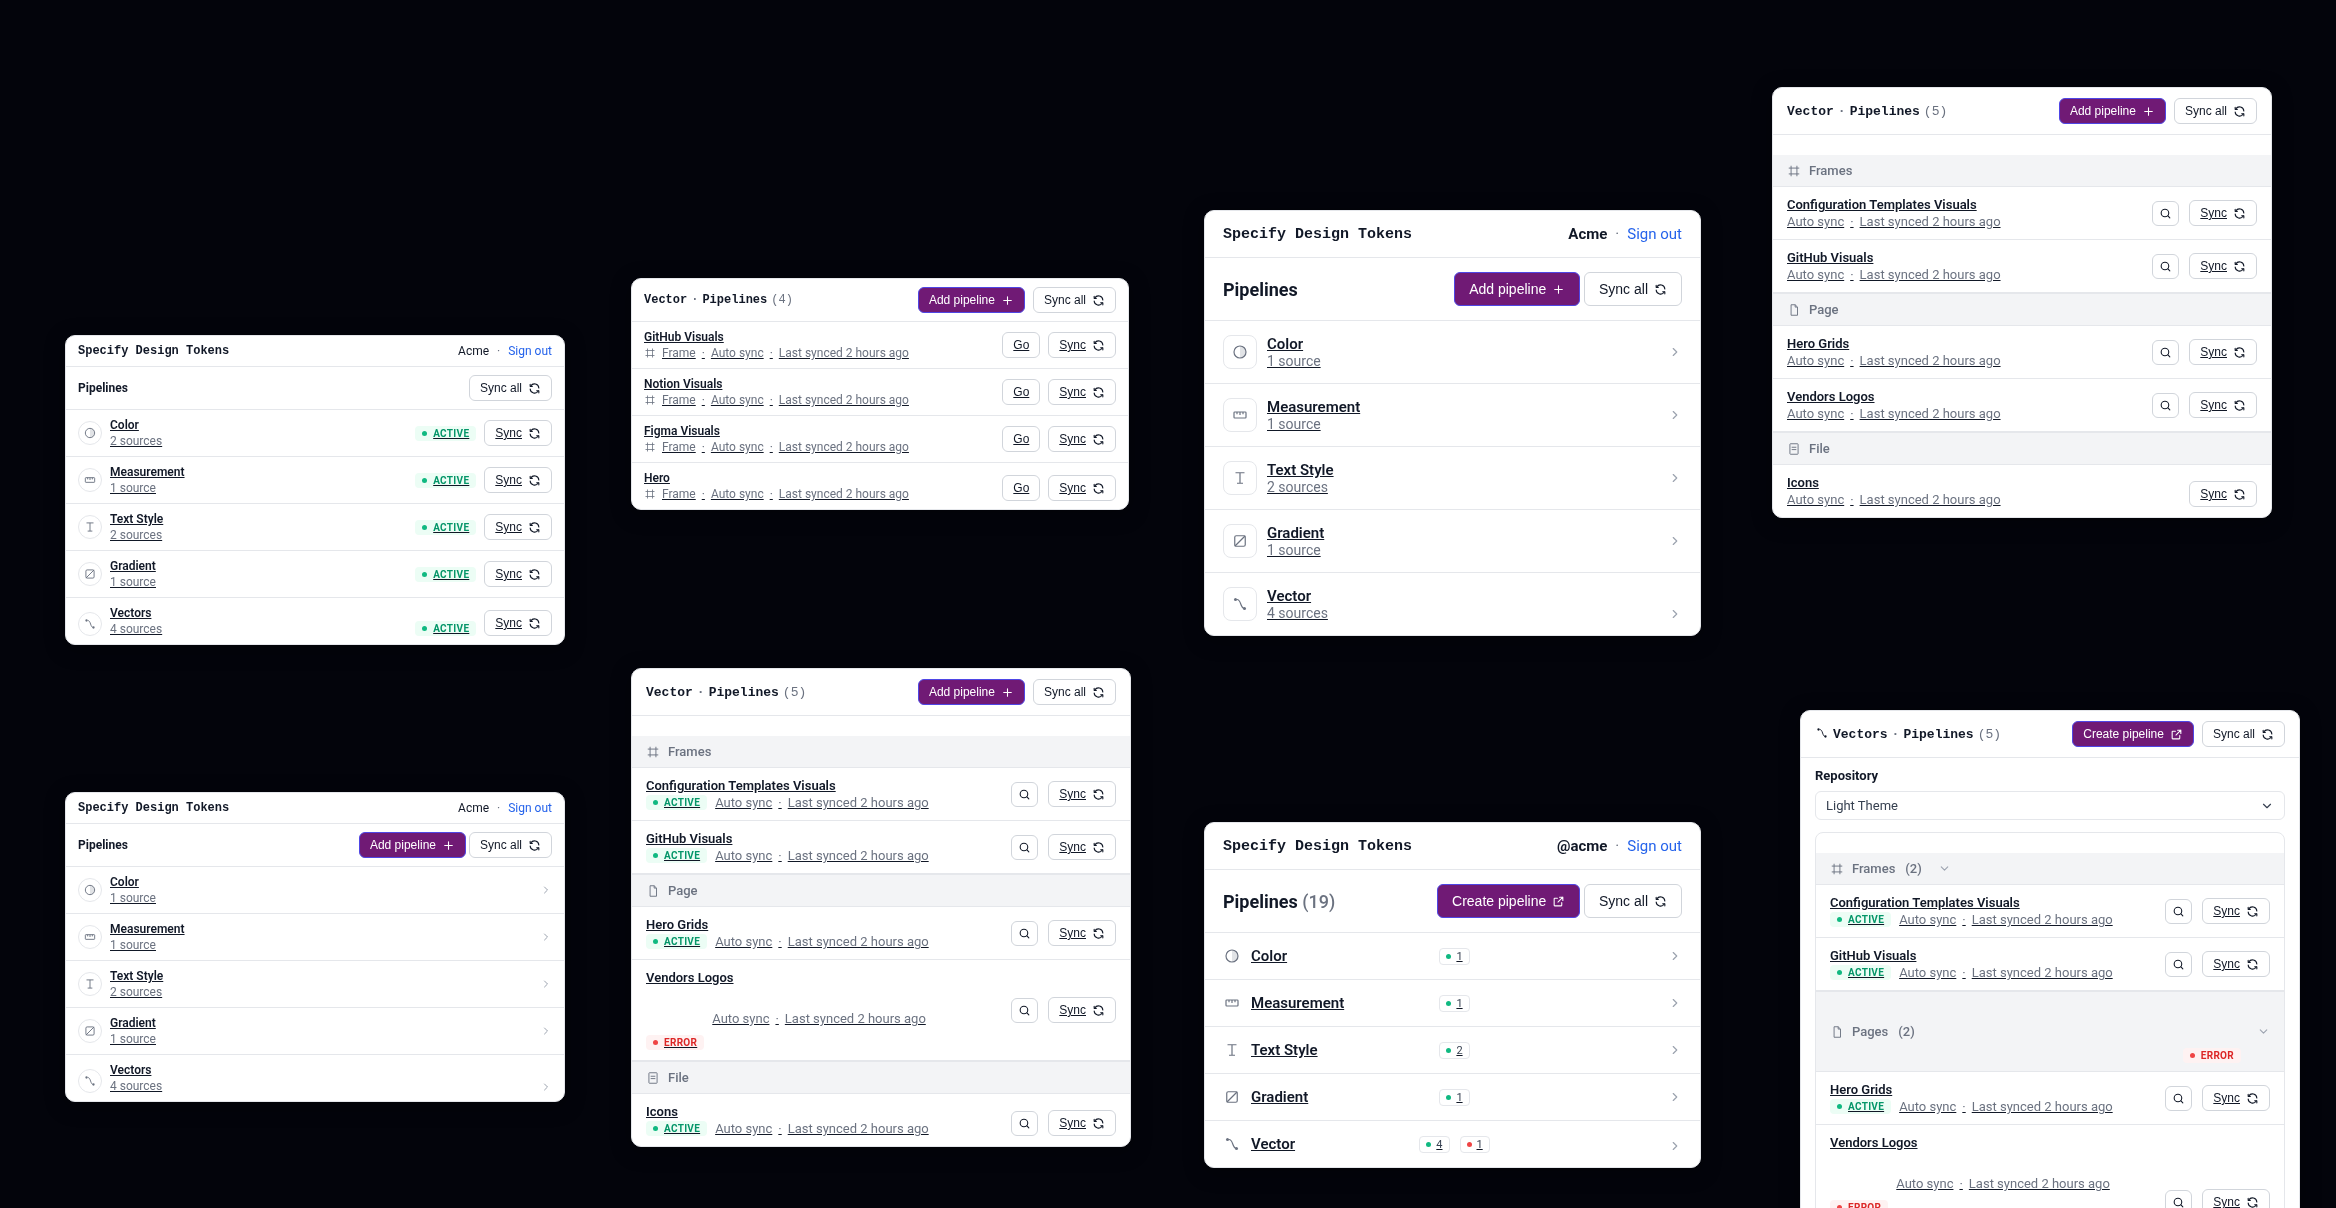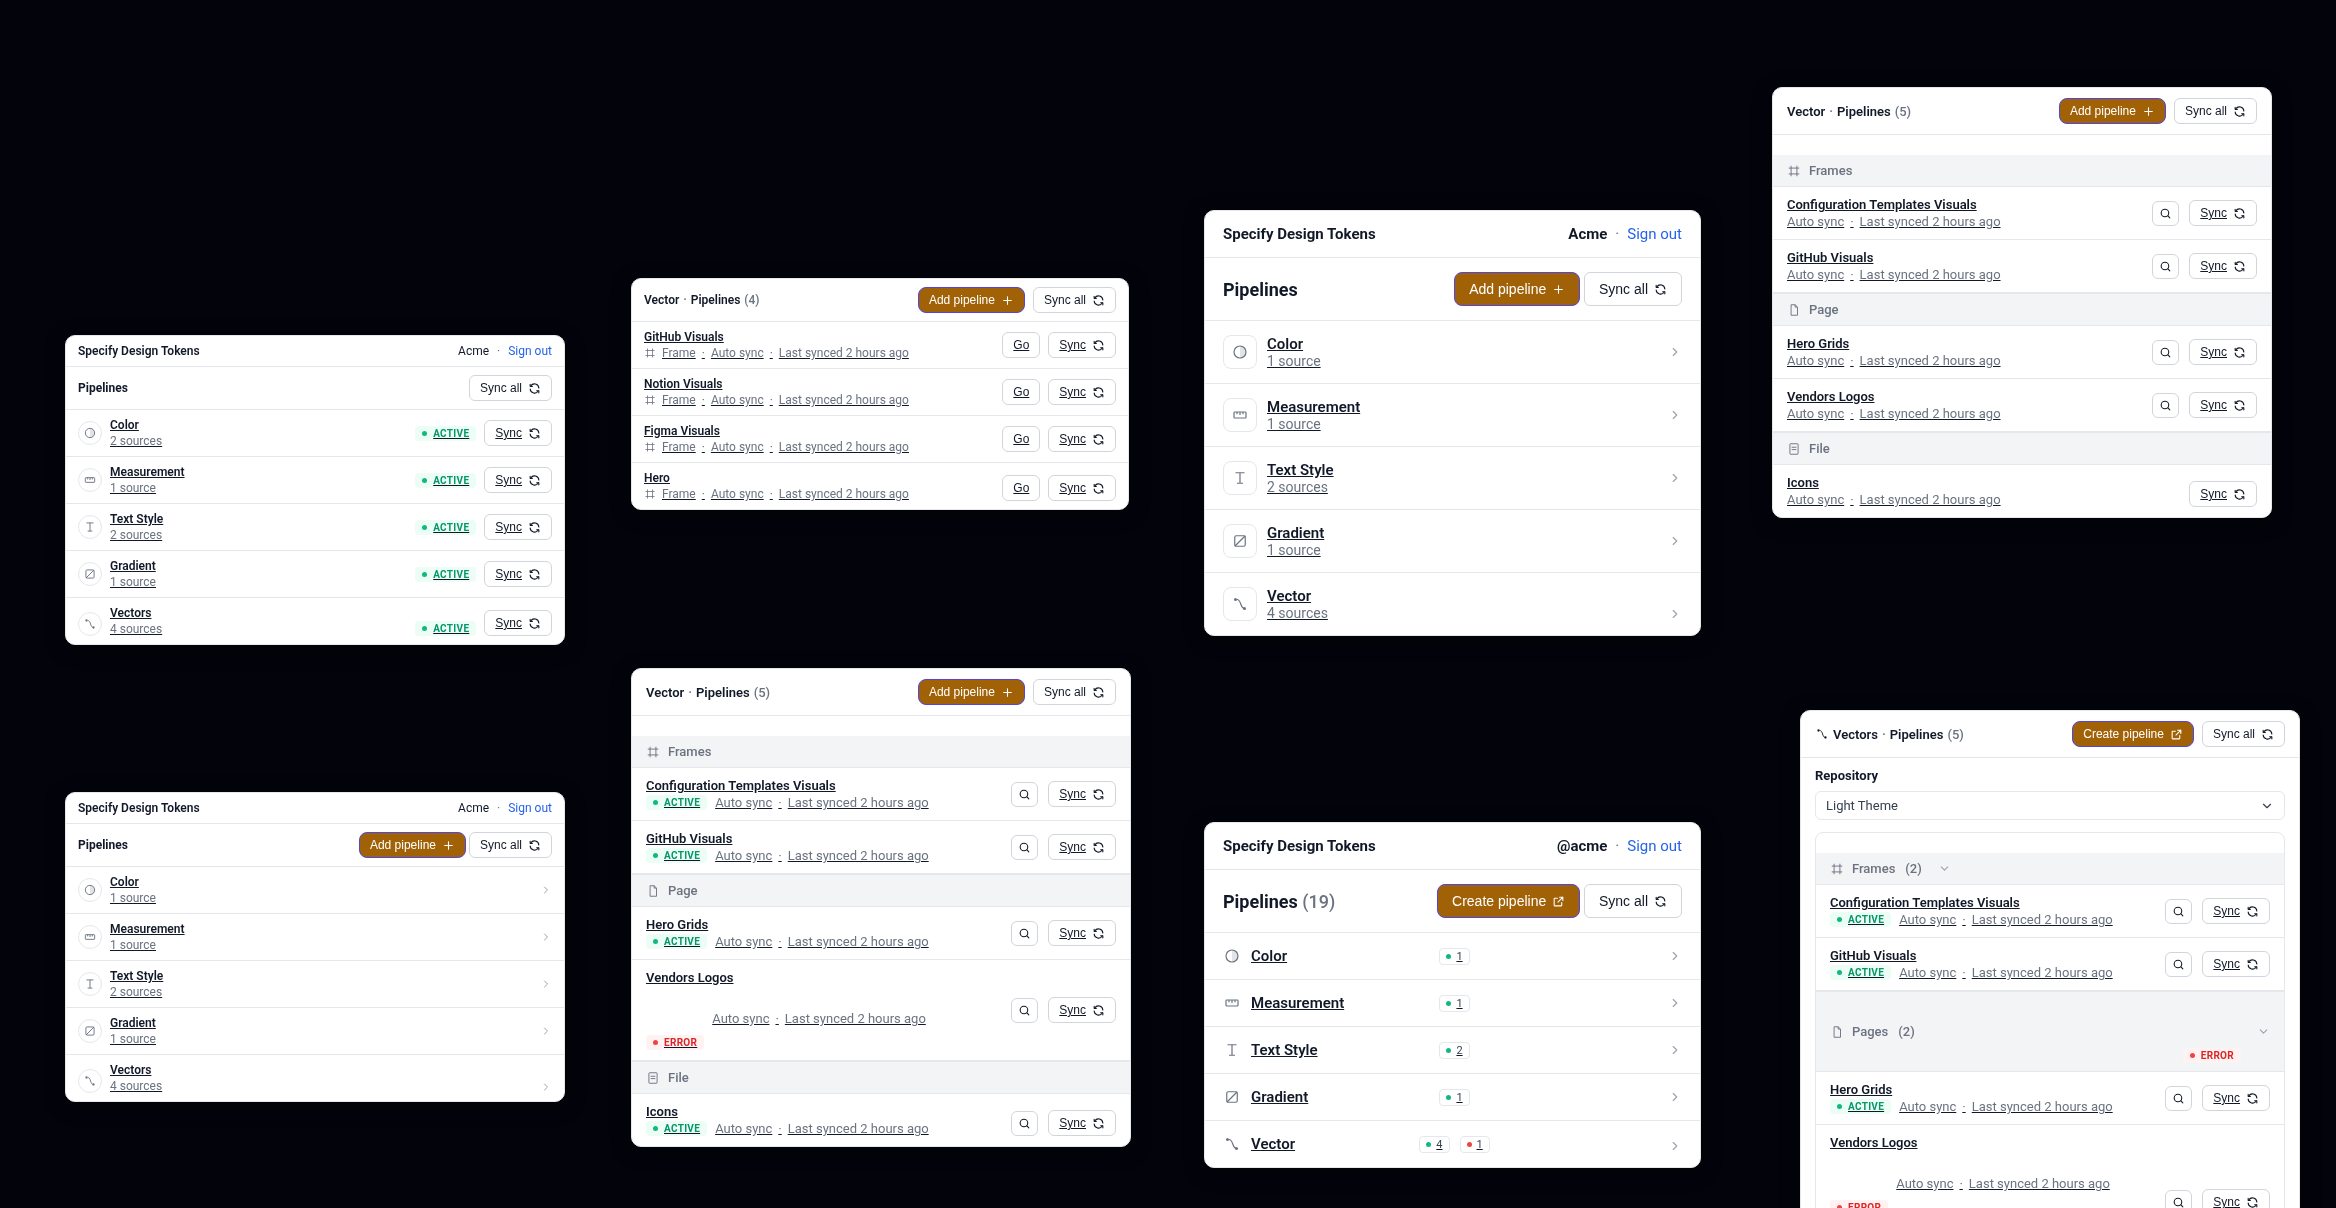--- a/index.html
+++ b/index.html
@@ -16,21 +16,21 @@
   position: absolute;
   background: #fff;
   border: 1px solid #e5e7eb;
   border-radius: 10px;
   box-shadow: 0 4px 20px rgba(0,0,0,0.35);
   overflow: hidden;
 }
 
 
 .card-header { display:flex; align-items:center; justify-content:space-between; padding:10px 14px; border-bottom:1px solid #e5e7eb; }
-.card-header .crumbs { font-weight:600; color:#111827; }
+.card-header .crumbs { font-weight:600; color:#111827;font-family:Liberation Mono, monospace; }
 .card-header .crumbs .sep { color:#6b7280; margin:0 4px; }
 .card-header .crumbs .count { color:#6b7280; font-weight:500; margin-left:4px; }
 .card-header .right { display:flex; align-items:center; gap:8px; }
 .link { color:#2563eb; cursor:pointer; }
 .muted { color:#6b7280; }
 
 
 .subhead { display:flex; align-items:center; justify-content:space-between; padding:10px 14px; border-bottom:1px solid #e5e7eb; }
 .subhead .title { font-weight:700; }
 
@@ -46,21 +46,21 @@
 .row .main { flex:1; min-width:0; }
 .row .name { font-weight:600; color:#111827; display:flex; align-items:center; gap:8px; }
 .row .meta { color:#6b7280; margin-top:2px; display:flex; align-items:center; gap:6px; }
 .row .meta .pill { margin-right:2px; }
 
 .icon-circle { width:28px; height:28px; border-radius:50%; border:1px solid #e5e7eb; display:flex; align-items:center; justify-content:center; color:#6b7280; flex-shrink:0; }
 .icon-square { width:34px; height:34px; border-radius:8px; border:1px solid #e5e7eb; display:flex; align-items:center; justify-content:center; color:#6b7280; flex-shrink:0; }
 
 
 .btn { border:1px solid #d1d5db; background:#fff; color:#111827; border-radius:6px; padding:5px 10px; font-size:12px; font-weight:500; display:inline-flex; align-items:center; gap:6px; cursor:pointer; }
-.btn.primary { background:#a16207; color:#fff; border-color:#4f46e5;border-radius:8px; }
+.btn.primary { background:#701a75; color:#fff; border-color:#4f46e5; }
 .btn.icononly { padding:5px 6px; }
 .btn svg { width:13px; height:13px; }
 .pill { display:inline-flex; align-items:center; gap:6px; font-size:10px; font-weight:700; letter-spacing:0.3px; padding:2px 7px; border-radius:4px; }
 .pill.active { background:#ecfdf5; color:#059669; }
 .pill.active::before { content:""; width:5px; height:5px; border-radius:50%; background:#10b981; }
 .pill.error { background:#fef2f2; color:#dc2626;margin-top:48px; }
 .pill.error::before { content:""; width:5px; height:5px; border-radius:50%; background:#ef4444; }
 .count-badge { display:inline-flex; align-items:center; gap:5px; border:1px solid #e5e7eb; border-radius:4px; padding:1px 6px; font-size:11px; color:#374151; }
 .count-badge::before { content:""; width:5px;height:5px;border-radius:50%;background:#10b981; }
 .count-badge.error::before { background:#ef4444; }

